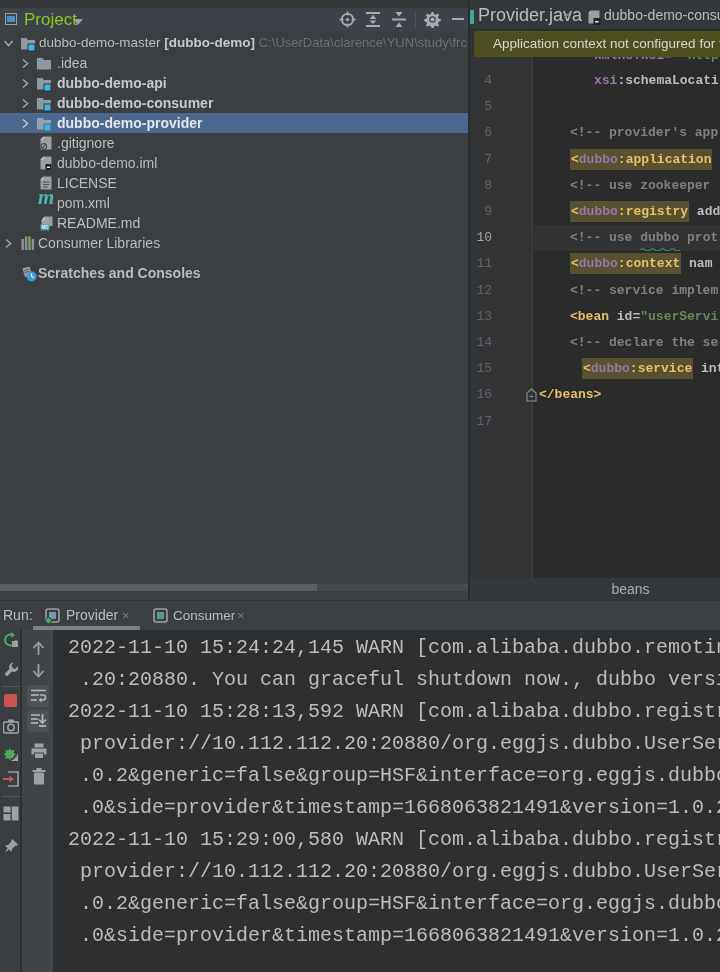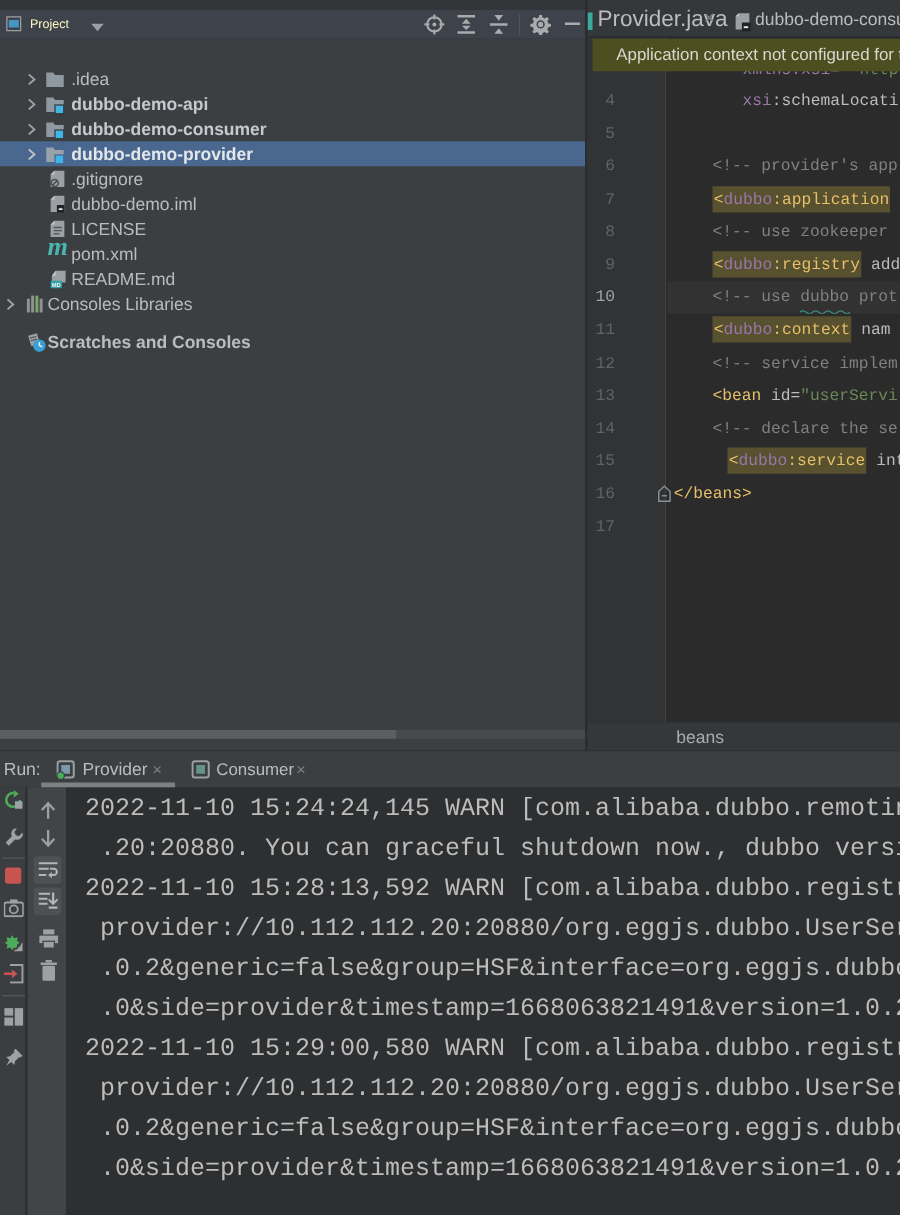--- a/index.html
+++ b/index.html
@@ -12,28 +12,28 @@
 #tabbar { left:470px; top:0; width:250px; height:30px; background:#35383b; border-bottom:1px solid #282b2d; }
 #ptree { left:0; top:31px; width:470px; height:569px; background:#3c3f41; }
 .trow { position:absolute; left:0; width:470px; height:20px; color:#bcbcbc; font-size:14px; line-height:20px; white-space:nowrap; overflow:hidden; }
 .trow b { color:#c4c9ce; }
 .sel { background:#4a6790; }
 .sel b { color:#e4e7ea; }
 
 #gutter { left:470px; top:30px; width:63px; height:548px; background:#313335; border-right:1px solid #3f4244; }
 #code { left:533px; top:30px; width:187px; height:548px; background:#2b2b2b; }
 .lnum { position:absolute; right:41px; width:40px; text-align:right; height:26px; line-height:26px; font-family:"Liberation Mono",monospace; font-size:13px; color:#606366; }
-.cline { position:absolute; left:539px; height:26px; line-height:26px; font-family:"Liberation Mono",monospace; font-size:13px; color:#bcbcbc; white-space:pre; }
+.cline { position:absolute; left:539px; height:26px; line-height:26px; font-family:"Liberation Mono",monospace; font-size:13px; color:#bcbcbc; white-space:pre;font-weight:bold; }
 .tag { color:#e8bf6a; }
 .ns { color:#9876aa; }
 .cmt { color:#7f8082; }
 .str { color:#6a8759; }
 .hlb { background:#57512f; padding:3px 1px; }
 #tooltip { left:474px; top:31px; width:246px; height:26px; background:#4e4f20; color:#d8d9ce; font-size:13.5px; line-height:26px; padding-left:19px; white-space:nowrap; overflow:hidden; }
-#breadcrumb { left:470px; top:578px; width:250px; height:23px; background:#35383a; color:#a8adb2; font-size:14px; line-height:23px; padding-left:71px; }
+#breadcrumb { left:470px; top:578px; width:250px; height:23px; background:#35383a; color:#a8adb2; font-size:14px; line-height:23px; padding-left:71px;text-align:center; }
 
 #pscrolltrack { left:0; top:584px; width:470px; height:7px; background:#47494b; }
 #pscrollthumb { left:0; top:584px; width:317px; height:7px; background:#5b5e60; }
 
 #runsep { left:0; top:600px; width:720px; height:1px; background:#2f3133; }
 #runbar { left:0; top:601px; width:720px; height:29px; background:#3c3f41; }
 #runlabel { position:absolute; left:3px; top:0; height:29px; line-height:29px; color:#bcbcbc; font-size:14px; }
 .runtab { position:absolute; top:0; height:29px; line-height:29px; color:#bcbcbc; font-size:14px; }
 .tabx { color:#7d7f81; font-size:13px; }
 #tabline { left:33px; top:626px; width:107px; height:4px; background:#7e8183; }
@@ -45,21 +45,21 @@
 .togglebox { position:absolute; left:27px; width:22px; height:22px; background:#4d5154; border-radius:3px; }
 </style>
 </head>
 <body>
 <div id="root">
   <div class="abs" id="topstrip"></div>
   <div class="abs" id="pheader">
     <div class="abs" style="left:5px;top:5px;width:12px;height:12px;border:1px solid #9da0a2;background:#3d424b;">
         <div class="abs" style="left:1px;top:2px;width:8px;height:6px;background:#4596c4;"></div>
       </div>
-    <span class="abs" style="left:24px;top:0;height:23px;line-height:23px;color:#fef9c3;font-size:10px;">Project</span>
+    <span class="abs" style="left:24px;top:0;height:23px;line-height:23px;color:#84cc16;font-size:17px;">Project</span>
     <div class="abs" style="left:73px;top:11px;width:0;height:0;border-left:5px solid transparent;border-right:5px solid transparent;border-top:6px solid #9da0a2;"></div>
 
     <svg class="abs" style="left:339px;top:3px;" width="17" height="17" viewBox="0 0 17 17">
         <circle cx="8.5" cy="8.5" r="5.7" fill="none" stroke="#a9abad" stroke-width="1.7"></circle>
         <circle cx="8.5" cy="8.5" r="1.6" fill="#a9abad"></circle>
         <line x1="8.5" y1="0.5" x2="8.5" y2="4.5" stroke="#a9abad" stroke-width="1.7"></line>
         <line x1="8.5" y1="12.5" x2="8.5" y2="16.5" stroke="#a9abad" stroke-width="1.7"></line>
         <line x1="0.5" y1="8.5" x2="4.5" y2="8.5" stroke="#a9abad" stroke-width="1.7"></line>
         <line x1="12.5" y1="8.5" x2="16.5" y2="8.5" stroke="#a9abad" stroke-width="1.7"></line>
       </svg>
@@ -87,20 +87,30 @@
     <svg class="abs" style="left:117px;top:10px;" width="15" height="16" viewBox="0 0 15 16">
         <polygon points="4,0.5 12.5,0.5 12.5,13.5 1.5,13.5 1.5,3" fill="#9aa0a4"></polygon>
         <polygon points="1.5,3 4,0.5 4,3" fill="#c3c7c9"></polygon>
         <rect x="6.5" y="8" width="7" height="7" fill="#202224"></rect>
         <rect x="8" y="11" width="3.6" height="1.5" fill="#e8eaec"></rect>
       </svg>
     <span class="abs" style="left:134px;top:0;height:30px;line-height:30px;font-size:14px;color:#bcbcbc;white-space:nowrap;">dubbo-demo-consumer</span>
   </div>
   <div class="abs" id="ptree">
 
+    <div class="trow" style="top:2px;">
+      <svg class="abs" style="left:3px;top:5px;" width="11" height="11" viewBox="0 0 11 11">
+          <polyline points="1.5,3 5.5,7.5 9.5,3" fill="none" stroke="#9fa2a4" stroke-width="1.6"></polyline>
+        </svg>
+      <svg class="abs" style="left:20px;top:2px;" width="16" height="17" viewBox="0 0 16 17">
+          <path d="M1 3 h5.5 l1.5 2 H15 v9.5 H1 Z" fill="#8e99a1"></path>
+          <rect x="8" y="9" width="7" height="7" fill="#3eb6e8" stroke="#35383a" stroke-width="1"></rect>
+        </svg>
+      <span class="abs" style="left:39px;font-size:13.5px;">dubbo-demo-master <b>[dubbo-demo]</b> <span style="color:#6e7173;font-size:13px;">C:\UserData\clarence\YUN\study\frc</span></span>
+    </div>
 
     <div class="trow" style="top:22px;">
       <svg class="abs" style="left:20px;top:5px;" width="11" height="11" viewBox="0 0 11 11">
           <polyline points="3,1.5 7.5,5.5 3,9.5" fill="none" stroke="#9fa2a4" stroke-width="1.6"></polyline>
         </svg>
       <svg class="abs" style="left:36px;top:2px;" width="16" height="17" viewBox="0 0 16 17">
           <path d="M1 3 h5.5 l1.5 2 H15 v9.5 H1 Z" fill="#8e99a1"></path>
         </svg>
       <span class="abs" style="left:57px;">.idea</span>
     </div>
@@ -187,21 +197,21 @@
     <div class="trow" style="top:202px;">
       <svg class="abs" style="left:3px;top:5px;" width="11" height="11" viewBox="0 0 11 11">
           <polyline points="3,1.5 7.5,5.5 3,9.5" fill="none" stroke="#9fa2a4" stroke-width="1.6"></polyline>
         </svg>
       <svg class="abs" style="left:21px;top:3px;" width="14" height="15" viewBox="0 0 14 15">
           <rect x="0.5" y="3" width="2.4" height="11" fill="#8e9294"></rect>
           <rect x="3.9" y="0.5" width="2.4" height="13.5" fill="#8e9294"></rect>
           <rect x="7.3" y="0.5" width="2.4" height="13.5" fill="#7fa65e"></rect>
           <rect x="10.7" y="3" width="2.4" height="11" fill="#8e9294"></rect>
         </svg>
-      <span class="abs" style="left:38px;">Consoles Libraries</span>
+      <span class="abs" style="left:38px;">Consumer Libraries</span>
     </div>
 
     <div class="trow" style="top:232px;font-weight:bold;">
       <svg class="abs" style="left:21px;top:3px;" width="16" height="16" viewBox="0 0 16 16">
           <polygon points="1.5,2.5 8.5,0.5 11,9 4,11 " fill="#9aa0a4"></polygon>
           <line x1="3" y1="4.5" x2="8" y2="3.2" stroke="#52565a" stroke-width="1"></line>
           <line x1="3.6" y1="6.6" x2="8.6" y2="5.3" stroke="#52565a" stroke-width="1"></line>
           <circle cx="10.5" cy="10.5" r="5" fill="#3a9fd8"></circle>
           <line x1="10.5" y1="10.5" x2="10.5" y2="7.5" stroke="#eef3f4" stroke-width="1.2"></line>
           <line x1="10.5" y1="10.5" x2="12.8" y2="11.5" stroke="#eef3f4" stroke-width="1.2"></line>

